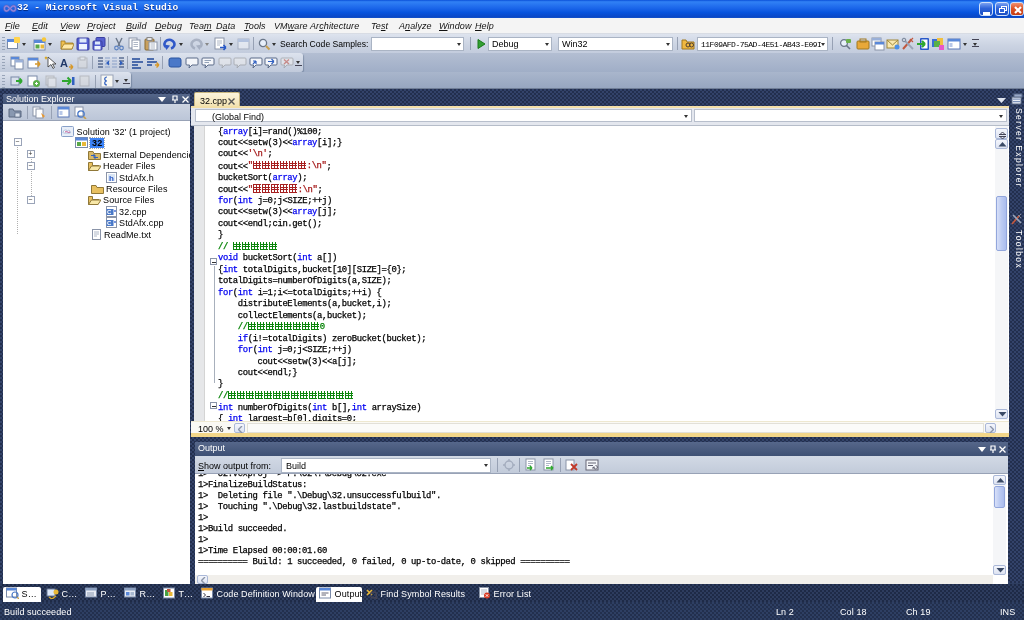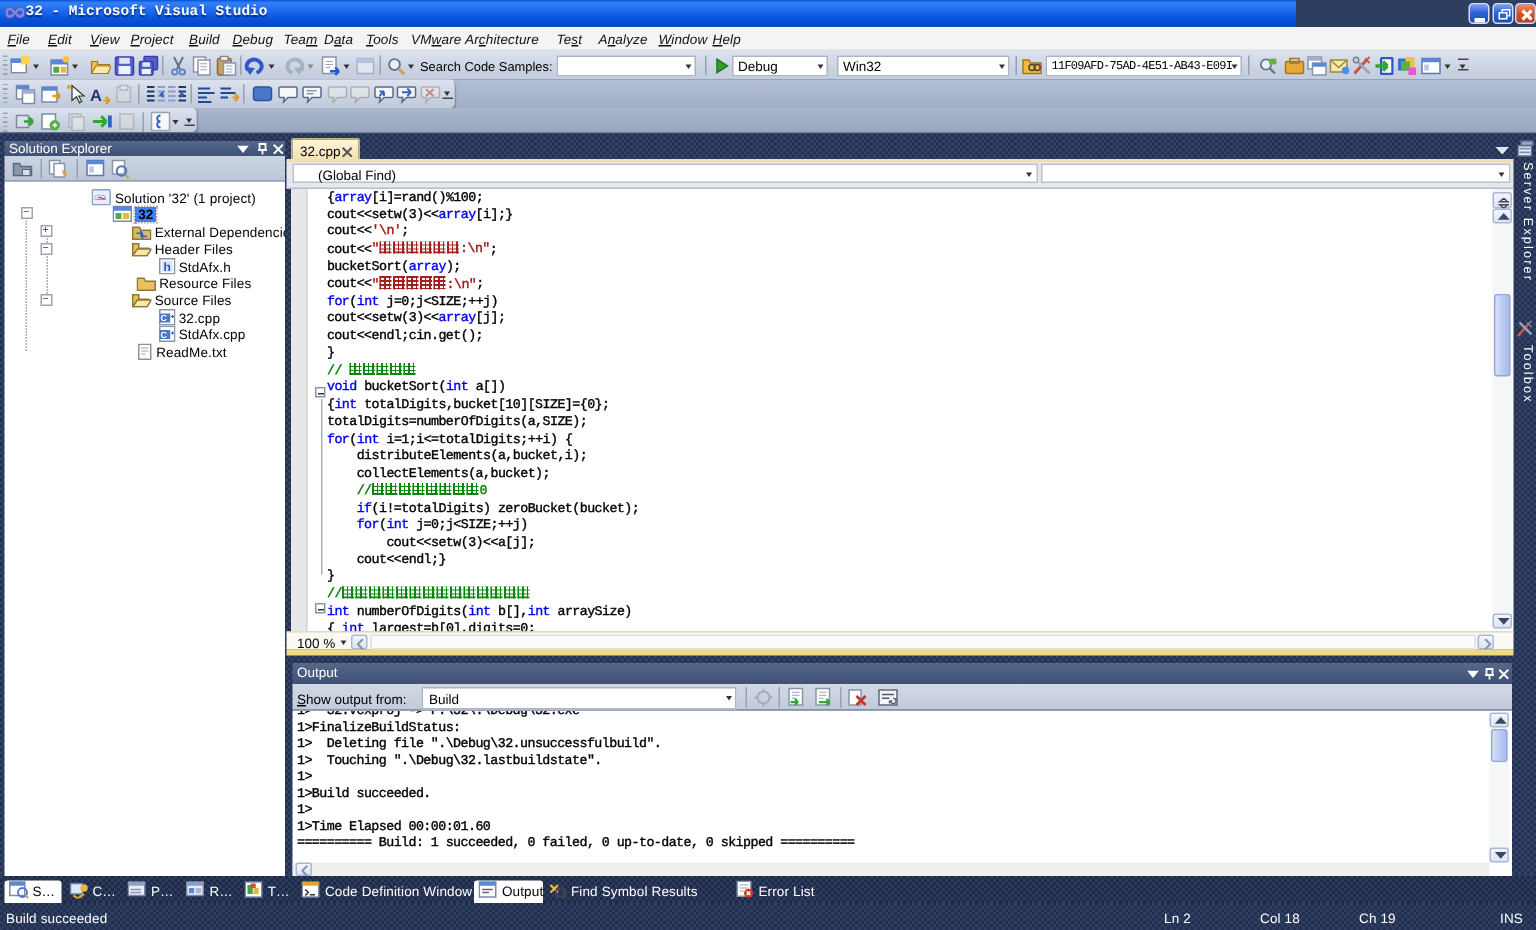--- a/index.html
+++ b/index.html
@@ -1,20 +1,20 @@
 <!DOCTYPE html>
 <html><head><meta charset="utf-8"><style>
 *{margin:0;padding:0;box-sizing:border-box;}
 html,body{width:1024px;height:620px;overflow:hidden;}
 #app{position:absolute;top:0;left:0;width:1024px;height:620px;font-family:"Liberation Sans",sans-serif;font-size:9px;color:#000;background:#2e3e60;-webkit-font-smoothing:none;}
 #ed-code,#out-text{-webkit-text-stroke:0.25px;}
 #se-tree,.mi,.btab,#status{letter-spacing:0.1px;}
 .abs{position:absolute;}
 
-#titlebar{left:0;top:0;width:864px;height:18px;background:linear-gradient(180deg,#0a50d8 0%,#3181f5 10%,#1b66ea 45%,#0753dd 70%,#0a46c4 96%,#1c5fd0 100%);}
+#titlebar{left:0;top:0;width:1024px;height:18px;background:linear-gradient(180deg,#0a50d8 0%,#3181f5 10%,#1b66ea 45%,#0753dd 70%,#0a46c4 96%,#1c5fd0 100%);}
 #titletxt{left:17px;top:2px;color:#fff;font:bold 9.6px "Liberation Mono",monospace;letter-spacing:0px;text-shadow:0 1px 1px #00257a;}
 .winbtn{top:2px;width:14px;height:14px;border-radius:3px;border:1px solid #cfe0fa;color:#fff;}
 #btnmin{left:979px;background:linear-gradient(180deg,#7aa1f2,#2e63d8 45%,#1b4fc4);}
 #btnmax{left:995px;background:linear-gradient(180deg,#7aa1f2,#2e63d8 45%,#1b4fc4);}
 #btncls{left:1010px;background:linear-gradient(180deg,#f09070,#dd5326 45%,#c43c12);}
 
 #menubar{left:0;top:18px;width:1024px;height:16px;background:#f4f4f4;border-bottom:1px solid #d8dce4;color:#111;}
 .mi{position:absolute;top:3px;font-style:italic;}
 
 #tb1{left:0;top:34px;width:1024px;height:19px;background:linear-gradient(180deg,#dde3ee,#cbd3e2 60%,#c3ccdd);}
@@ -660,21 +660,21 @@
     <div class="btab on" style="left:316px;width:46px;padding-left:3px"><svg style="vertical-align:-2px" width="13" height="12">
           <rect x="0.5" y="1" width="11" height="10" fill="#fff" stroke="#7a8aa8"></rect>
           <rect x="0.5" y="1" width="11" height="2.5" fill="#5a88d8"></rect>
           <path d="M2.5 6 H9.5 M2.5 8 H7" stroke="#667" stroke-width="1"></path>
         </svg> Output</div>
     <div class="btab" style="left:363px;width:96px;padding-left:2px"><svg style="vertical-align:-2px" width="13" height="12">
           <path d="M2 3 L7 8 M7 3 L2 8" stroke="#e8b838" stroke-width="1.6"></path>
           <circle cx="8.5" cy="8" r="3" fill="none" stroke="#445" stroke-width="1.3"></circle>
           <path d="M10.5 10.5 L13 13" stroke="#445" stroke-width="1.4"></path>
         </svg> Find Symbol Results</div>
-    <div class="btab" style="left:488px;width:84px;padding-left:2px"><svg style="vertical-align:-2px" width="13" height="12">
+    <div class="btab" style="left:460px;width:84px;padding-left:18px"><svg style="vertical-align:-2px" width="13" height="12">
           <rect x="1.5" y="0.5" width="9" height="10" fill="#fff" stroke="#8a94a8"></rect>
           <path d="M3 3 H9 M3 5 H9 M3 7 H6" stroke="#9aa4b8" stroke-width="0.8"></path>
           <circle cx="9" cy="8.5" r="3" fill="#d83820"></circle>
           <path d="M7.8 7.3 L10.2 9.7 M10.2 7.3 L7.8 9.7" stroke="#fff" stroke-width="1"></path>
         </svg> Error List</div>
   </div>
   <div id="status" class="abs">
     <div class="abs" style="left:4px;top:5px;">Build succeeded</div>
     <div class="abs" style="left:776px;top:5px;">Ln 2</div>
     <div class="abs" style="left:840px;top:5px;">Col 18</div>

